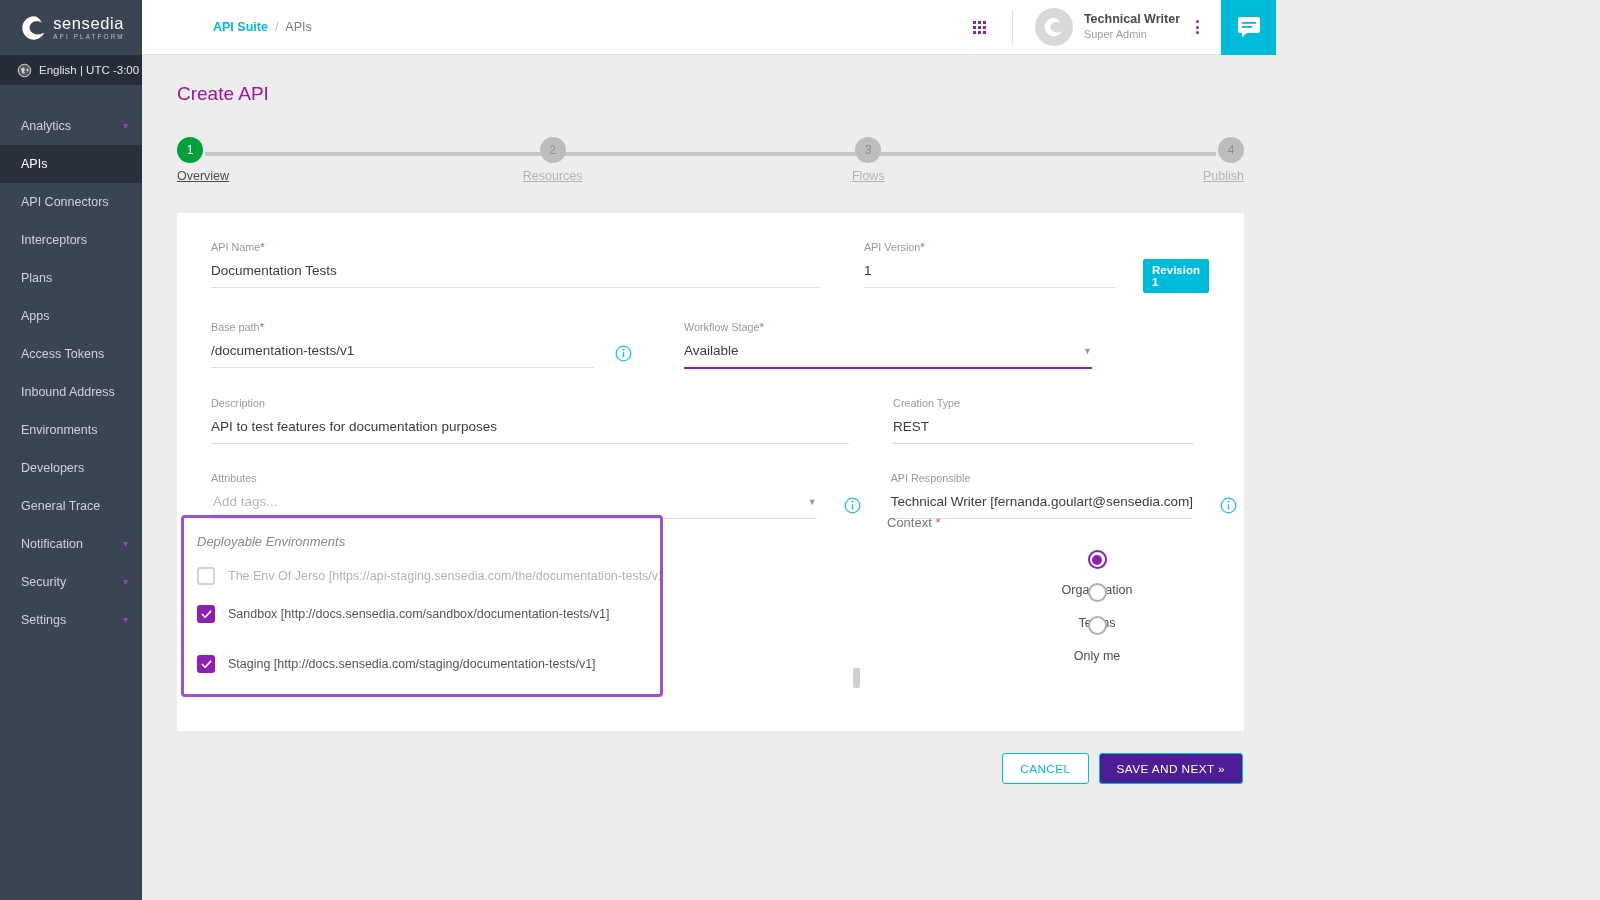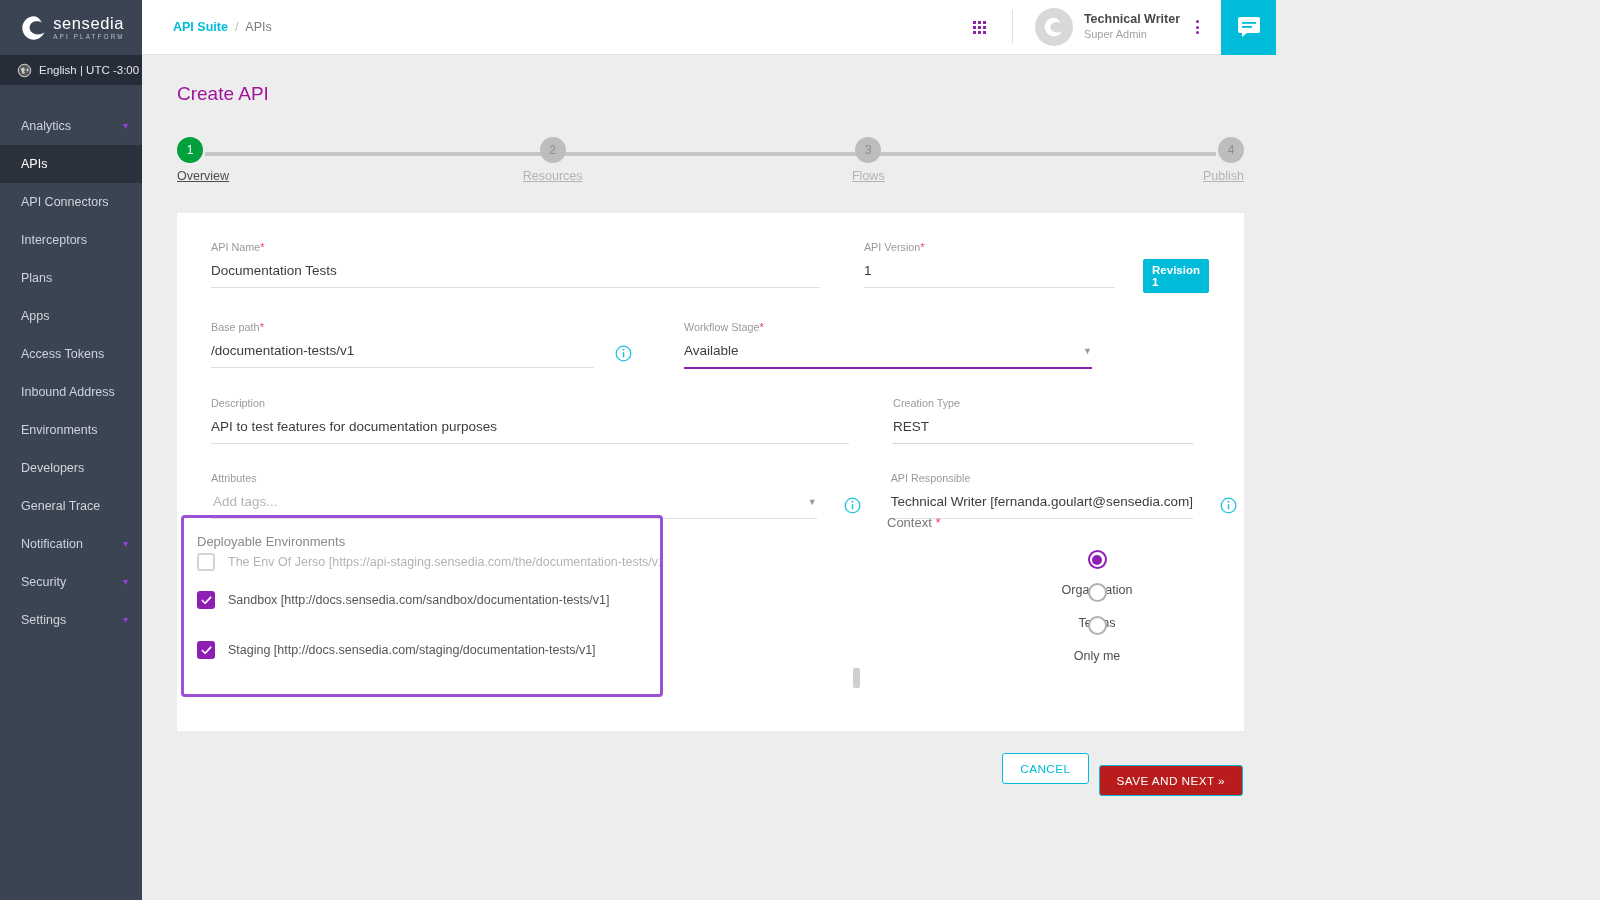--- a/index.html
+++ b/index.html
@@ -41,21 +41,21 @@
     padding: 0 14px 0 21px; color: #cfd4da; font-size: 12.5px;
     justify-content: space-between; cursor: pointer;
   }
   .nav-item.active { background: #2b313c; color: #ffffff; }
   .nav-item .chev { color: #9b3fd4; font-size: 10px; line-height: 1; }
 
   
   .main { flex: 1; height: 900px; display: flex; flex-direction: column; min-width: 0; }
   .topbar {
     height: 55px; background: #ffffff; display: flex; align-items: center;
-    border-bottom: 1px solid #e2e2e2; flex: none; position: relative;
+    border-bottom: 1px solid #e2e2e2; flex: none; position: relative; padding-left: 40px;
   }
   .breadcrumb { margin-left: 31px; font-size: 12.5px; display: flex; gap: 7px; align-items: center; }
   .bc-link { color: #00bcd9; font-weight: bold; cursor: pointer; }
   .bc-sep { color: #bcbcbc; }
   .bc-cur { color: #7b7b7b; }
   .topbar-right {
     margin-left: auto; display: flex; align-items: center; height: 100%;
   }
   .grid-icon { display: grid; grid-template-columns: repeat(3, 3px);
     grid-gap: 2px; margin-right: 26px; cursor: pointer; }
@@ -122,21 +122,21 @@
     background: #00bcd9; color: #ffffff; font-size: 11.5px; font-weight: bold;
     padding: 5px 9px; border-radius: 2px; display: inline-block;
   }
 
   
   .env-box {
     position: absolute; left: 4px; top: 302px; width: 482px; height: 182px;
     border: 3px solid #9b51d6; border-radius: 4px; padding: 16px 0 0 13px;
     overflow: hidden;
   }
-  .env-title { font-size: 13px; color: #8a8a8a; margin-bottom: 4px; }
+  .env-title { font-size: 13px; color: #8a8a8a; margin-bottom: 18px; font-style: italic; }
   .env-list { margin-top: -2px; }
   .env-row { display: flex; align-items: center; gap: 13px; height: 50px; }
   .env-row.clipped { height: 26px; margin-top: -4px; }
   .cbx {
     width: 18px; height: 18px; border-radius: 3px; flex: none;
     display: flex; align-items: center; justify-content: center; cursor: pointer;
   }
   .cbx.on { background: #8e1fb5; }
   .cbx.off { background: #ffffff; border: 2px solid #9e9e9e; }
   .cbx .tick { width: 11px; height: 11px; }
@@ -161,21 +161,21 @@
   }
 
   
   .actions { display: flex; justify-content: flex-end; gap: 10px; margin-top: 22px; padding-right: 1px; }
   .btn {
     font-size: 11.8px; letter-spacing: .4px; padding: 0 17px; height: 31px;
     display: flex; align-items: center; justify-content: center;
     border-radius: 3px; cursor: pointer; font-weight: 500;
   }
   .btn.ghost { background: #ffffff; color: #00bcd9; border: 1px solid #00bcd9; }
-  .btn.primary { background: #b91c1c; color: #ffffff; border: 1px solid #00bcd9; margin-top: 12px; }
+  .btn.primary { background: #4c1d95; color: #ffffff; border: 1px solid #00bcd9; }
 </style>
 </head>
 <body>
 
 <div id="app">
 
   <aside class="sidebar">
     <div class="logo-area">
       <svg class="logo-mark" viewBox="0 0 40 40">
         <path d="M20 2 C10 2 2 10 2 20 C2 30 10 38 20 38 C27 38 33 33 36 27 C30 31 22 31 17 27 C12 23 12 16 17 12 C21 9 28 9 32 12 C29 6 25 2 20 2 Z" fill="#ffffff"></path>

